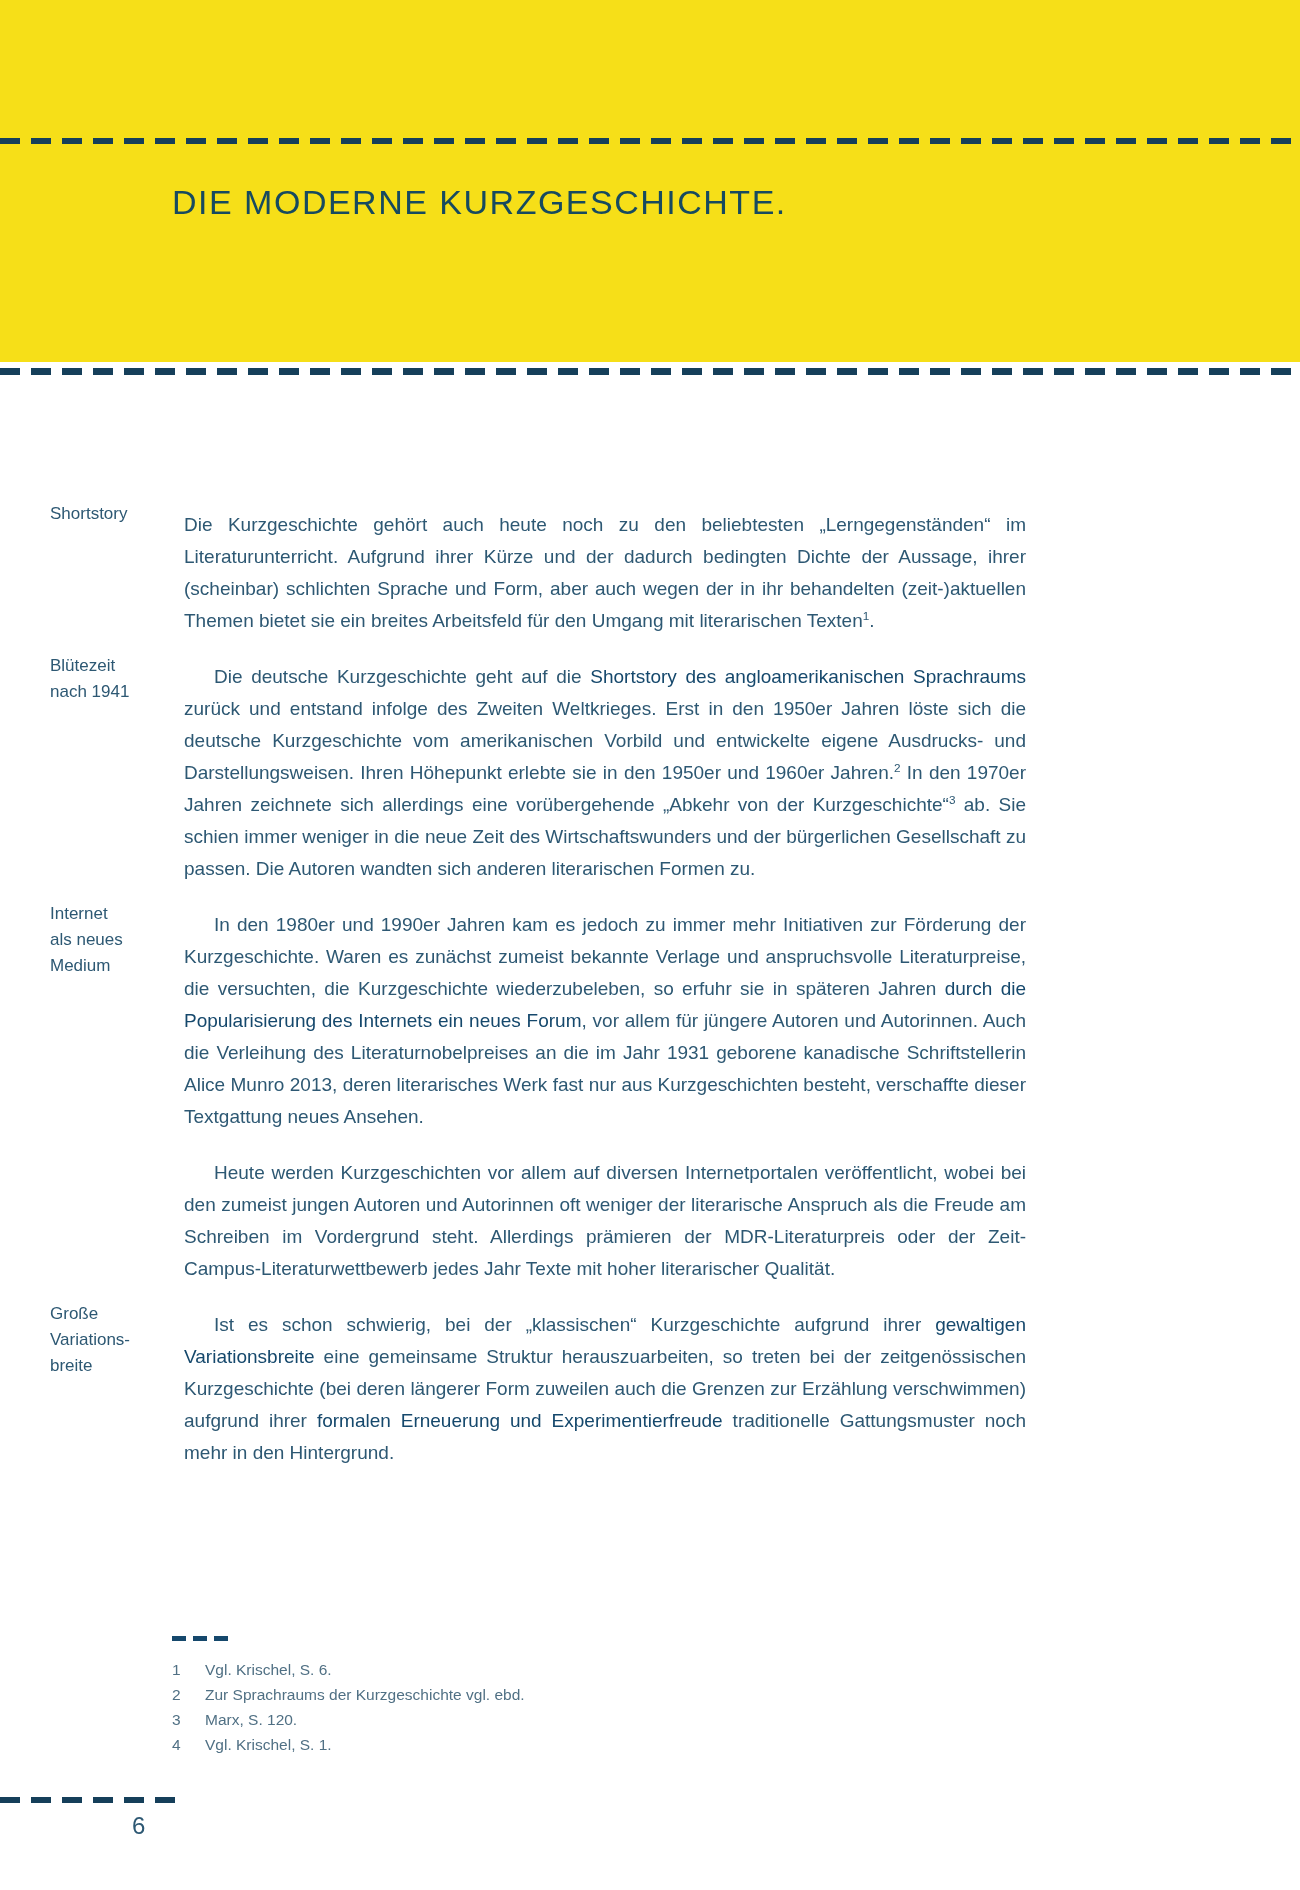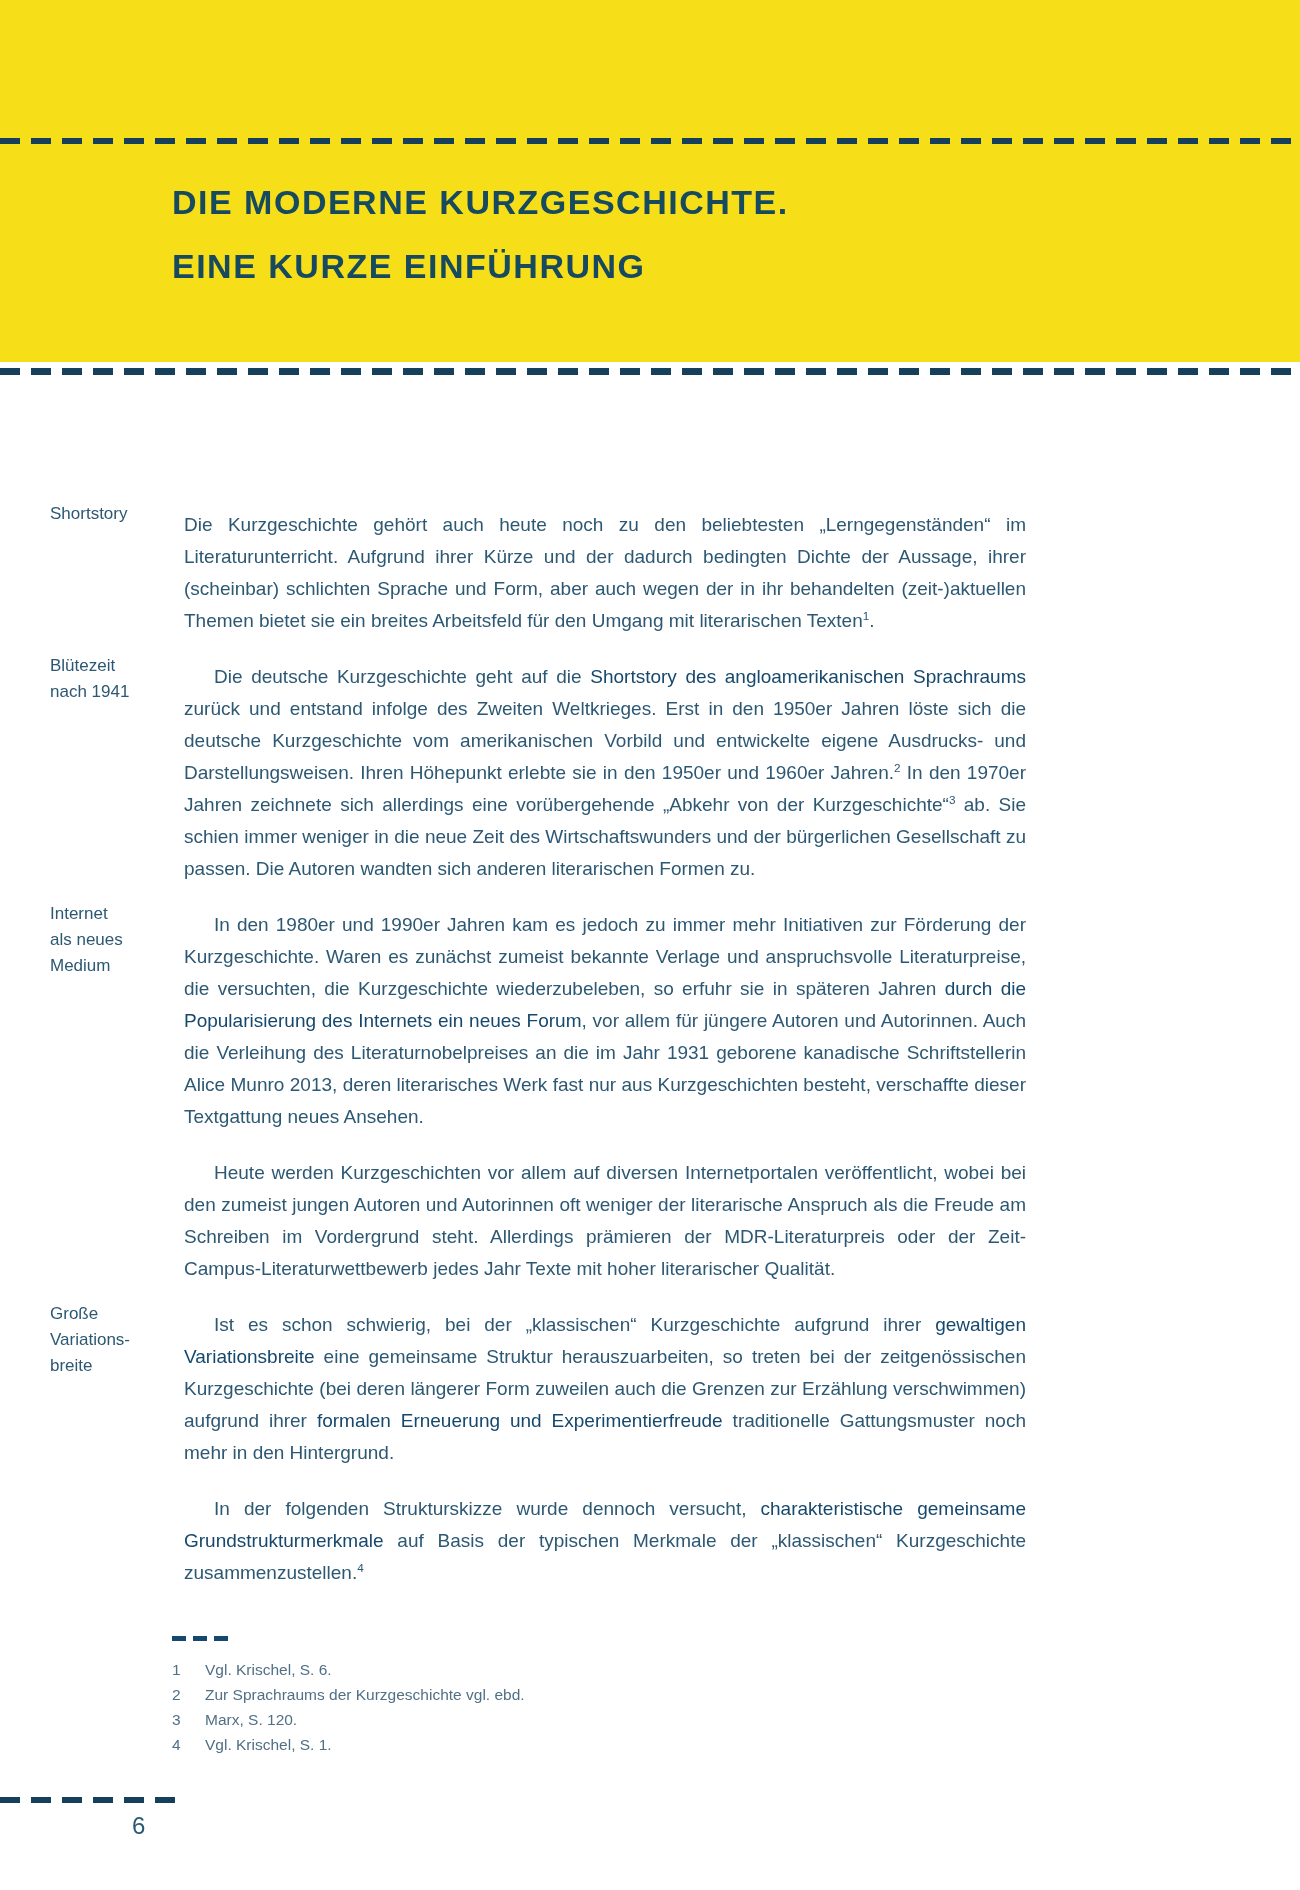--- a/index.html
+++ b/index.html
@@ -10,21 +10,21 @@
     font-family:"Liberation Sans", sans-serif;
     overflow:hidden;
     margin:0 auto;
   }
   
   .band{position:relative;width:100%;height:362px;background:var(--yellow,#F6DF18);}
   .dash{background:repeating-linear-gradient(to right,var(--dash,#153F5A) 0 20px,transparent 20px 31px);}
   .dash-top{position:absolute;left:0;top:138px;width:100%;height:6px;}
   .title{
     position:absolute;left:172px;top:170px;margin:0;
-    font-size:34px;line-height:64px;font-weight:bold;letter-spacing:1.5px;
+    font-size:34px;line-height:64px;font-weight:normal;letter-spacing:1.5px;
     color:var(--title,#174A5F);
   }
   .dash-mid{margin-top:6px;width:100%;height:7px;}
 
   
   .content{padding:122px 0 0 50px;}
   .row{display:grid;grid-template-columns:122px 866px;}
   .note{
     font-size:17px;line-height:26px;color:var(--body,#2D5873);
     white-space:pre-line;padding-top:4px;
@@ -49,21 +49,20 @@
 </style>
 </head>
 <body>
 
 <div class="page">
 
   <header class="band">
     <div class="dash dash-top"></div>
     <h1 class="title">
       <span>DIE MODERNE KURZGESCHICHTE.</span><br>
-      <span>EINE KURZE EINFÜHRUNG</span>
     </h1>
   </header>
 
   <div class="dash dash-mid"></div>
 
   <main class="content">
 
   <div class="row">
         <div class="note">Shortstory</div>
         <p class="para"><span>Die Kurzgeschichte gehört auch heute noch zu den beliebtesten „Lerngegenständen“ im Literaturunterricht. Aufgrund ihrer Kürze und der dadurch bedingten Dichte der Aussage, ihrer (scheinbar) schlichten Sprache und Form, aber auch wegen der in ihr behandelten (zeit-)aktuellen Themen bietet sie ein breites Arbeitsfeld für den Umgang mit literarischen Texten</span><sup>1</sup><span>.</span></p>
@@ -84,21 +83,20 @@
         <p class="para indent"><span>Heute werden Kurzgeschichten vor allem auf diversen Internetportalen veröffentlicht, wobei bei den zumeist jungen Autoren und Autorinnen oft weniger der literarische Anspruch als die Freude am Schreiben im Vordergrund steht. Allerdings prämieren der MDR-Literaturpreis oder der Zeit-Campus-Literaturwettbewerb jedes Jahr Texte mit hoher literarischer Qualität.</span></p>
       </div>
       <div class="row">
         <div class="note">Große
 Variations-
 breite</div>
         <p class="para indent"><span>Ist es schon schwierig, bei der „klassischen“ Kurzgeschichte aufgrund ihrer </span><span class="b">gewaltigen Variationsbreite</span><span> eine gemeinsame Struktur herauszuarbeiten, so treten bei der zeitgenössischen Kurzgeschichte (bei deren längerer Form zuweilen auch die Grenzen zur Erzählung verschwimmen) aufgrund ihrer </span><span class="b">formalen Erneuerung und Experimentierfreude</span><span> traditionelle Gattungsmuster noch mehr in den Hintergrund.</span></p>
       </div>
       <div class="row">
         <div class="note"></div>
-        <p class="para indent"><span>In der folgenden Strukturskizze wurde dennoch versucht, </span><span class="b">charakteristische gemeinsame Grundstrukturmerkmale</span><span> auf Basis der typischen Merkmale der „klassischen“ Kurzgeschichte zusammenzustellen.</span><sup>4</sup></p>
       </div>
     </main>
 
   <section class="footnote-block">
     <div class="fn-sep"></div>
     <div class="footnote-list">
 
     <div class="fn">
           <span>1</span>
           <span>Vgl. Krischel, S. 6.</span>

